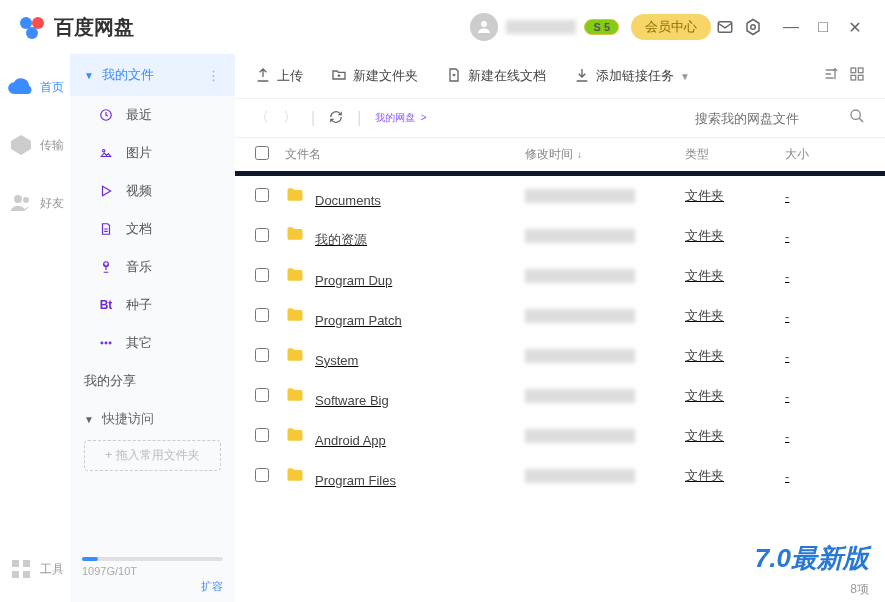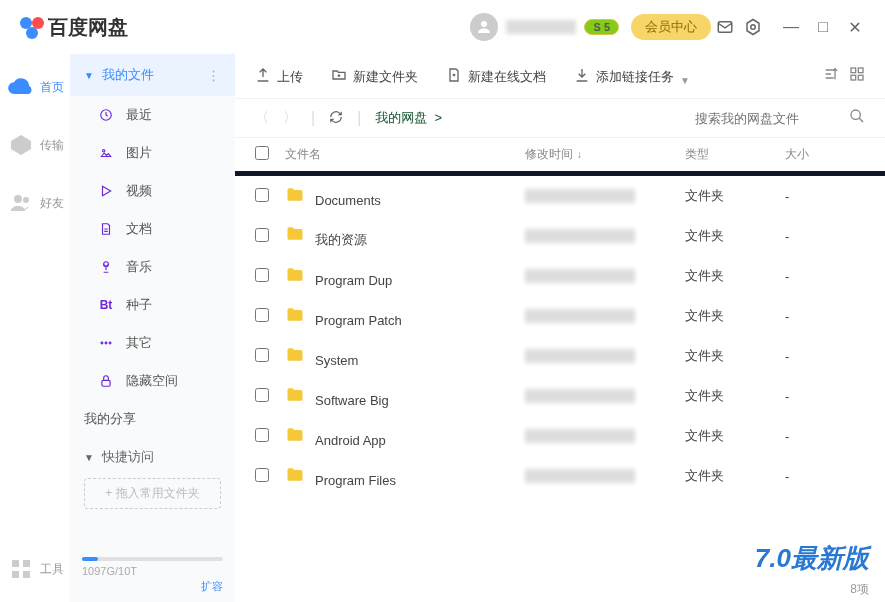--- a/index.html
+++ b/index.html
@@ -1,19 +1,19 @@
 <!DOCTYPE html>
 <html><head>
 <meta charset="utf-8">
 <style>
 * { margin: 0; padding: 0; box-sizing: border-box; font-family: "Microsoft YaHei", Arial, sans-serif; }
 body { width: 885px; height: 602px; background: #fff; overflow: hidden; position: relative; }
 
 .titlebar { height: 54px; display: flex; align-items: center; padding: 0 16px; }
-.logo { display: flex; align-items: center; }
+.logo { display: flex; align-items: center; gap: 6px; }
 .logo-text { font-size: 20px; font-weight: bold; color: #333; }
 .titlebar-spacer { flex: 1; }
 .user-area { display: flex; align-items: center; gap: 8px; margin-right: 12px; }
 .avatar { width: 28px; height: 28px; border-radius: 50%; background: #ccc; display: flex; align-items: center; justify-content: center; }
 .username-blur { width: 70px; height: 14px; background: #ddd; filter: blur(2px); }
 .badge-s { background: #84cc16; border-radius: 10px; padding: 1px 8px; font-size: 11px; font-weight: bold; color: #555; border: 1px solid #e0c050; }
 .vip-btn { background: #f8d568; border-radius: 14px; padding: 4px 14px; font-size: 13px; color: #8b6f00; cursor: pointer; }
 .title-icon { width: 28px; height: 28px; display: flex; align-items: center; justify-content: center; cursor: pointer; color: #666; }
 .win-btns { display: flex; gap: 4px; margin-left: 10px; }
 .win-btn { width: 28px; height: 28px; display: flex; align-items: center; justify-content: center; cursor: pointer; color: #666; font-size: 16px; }
@@ -37,42 +37,42 @@
 .sidebar-sec .caret { margin-right: 8px; font-size: 10px; }
 .drop-hint { margin: 6px 14px; border: 1px dashed #ccc; border-radius: 4px; padding: 6px; text-align: center; font-size: 12px; color: #bbb; }
 .storage { position: absolute; bottom: 0; left: 0; right: 0; padding: 0 12px 8px; }
 .storage-bar { height: 4px; background: #e0e0e0; border-radius: 2px; margin-bottom: 4px; }
 .storage-fill { height: 100%; width: 11%; background: #3b8cff; border-radius: 2px; }
 .storage-text { display: flex; justify-content: space-between; font-size: 11px; color: #aaa; }
 .storage-text .expand { color: #3b8cff; cursor: pointer; margin-top: 14px; }
 
 .content { flex: 1; display: flex; flex-direction: column; position: relative; }
 .toolbar { height: 44px; display: flex; align-items: center; padding: 0 20px; gap: 28px; }
-.tool-btn { display: flex; align-items: flex-end; gap: 6px; font-size: 13px; color: #444; cursor: pointer; }
+.tool-btn { display: flex; align-items: center; gap: 6px; font-size: 13px; color: #444; cursor: pointer; }
 .tool-btn .icon { color: #666; }
 .toolbar-spacer { flex: 1; }
 .view-icons { display: flex; gap: 10px; color: #888; }
 
 .pathbar { height: 40px; display: flex; align-items: center; padding: 0 20px; gap: 14px; border-top: 1px solid #f0f0f0; border-bottom: 1px solid #f0f0f0; }
 .nav-arrow { color: #ccc; cursor: pointer; font-size: 14px; }
 .path-sep { color: #ddd; }
-.breadcrumb { font-size: 13px; color: #14532d; }
+.breadcrumb { font-size: 10px; color: #8b5cf6; }
 .pathbar-spacer { flex: 1; }
 .search-input { border: none; outline: none; font-size: 13px; color: #999; width: 140px; }
 .search-icon { color: #888; cursor: pointer; }
 
 .table-head { height: 38px; display: flex; align-items: center; padding: 0 20px; font-size: 12px; color: #888; border-bottom: 5px solid #0f172a; }
 .col-check { width: 30px; }
 .col-name { flex: 1; }
 .col-time { width: 160px; display: flex; align-items: center; gap: 4px; }
 .col-type { width: 100px; }
 .col-size { width: 80px; }
 .sort-arrow { color: #3b8cff; font-size: 10px; }
 
-.rows { flex: 1; overflow-y: auto; }
+.rows { flex: 1; overflow-y: auto; text-decoration: underline; }
 .row { height: 40px; display: flex; align-items: center; padding: 0 20px; font-size: 13px; color: #444; }
 .row .col-check input { cursor: pointer; }
 .folder-icon { color: #eab308; margin-right: 10px; }
 .time-blur { width: 110px; height: 14px; background: #ddd; filter: blur(2px); }
 
 .watermark { position: absolute; bottom: 26px; right: 16px; font-size: 26px; font-weight: bold; font-style: italic; color: #2878d4; }
 .statusbar { position: absolute; bottom: 4px; right: 16px; font-size: 12px; color: #999; }
 
 input[type="checkbox"] { width: 14px; height: 14px; }
 </style>
@@ -220,29 +220,20 @@
         </div>
         <div class="sidebar-item">
           <span class="icon">
             <svg width="14" height="14" viewBox="0 0 24 24" fill="none" stroke="currentColor" stroke-width="2">
               <circle cx="5" cy="12" r="1.5"></circle>
               <circle cx="12" cy="12" r="1.5"></circle>
               <circle cx="19" cy="12" r="1.5"></circle>
             </svg>
           </span>
           <span>其它</span>
-        </div>
-        <div class="sidebar-item">
-          <span class="icon">
-            <svg width="14" height="14" viewBox="0 0 24 24" fill="none" stroke="currentColor" stroke-width="2">
-              <rect x="5" y="11" width="14" height="10" rx="2"></rect>
-              <path d="M8 11V7a4 4 0 018 0v4"></path>
-            </svg>
-          </span>
-          <span>隐藏空间</span>
         </div>
       </div>
     <div class="sidebar-item" style="padding-left:14px;font-weight:500">
       <span>我的分享</span>
     </div>
     <div class="sidebar-sec">
       <span class="caret">▼</span>
       <span>快捷访问</span>
     </div>
     <div class="drop-hint">+ 拖入常用文件夹</div>

